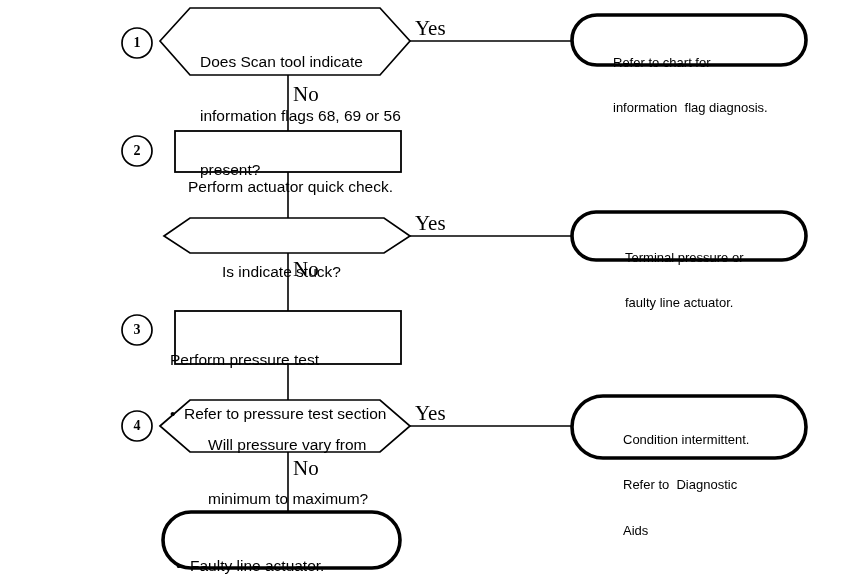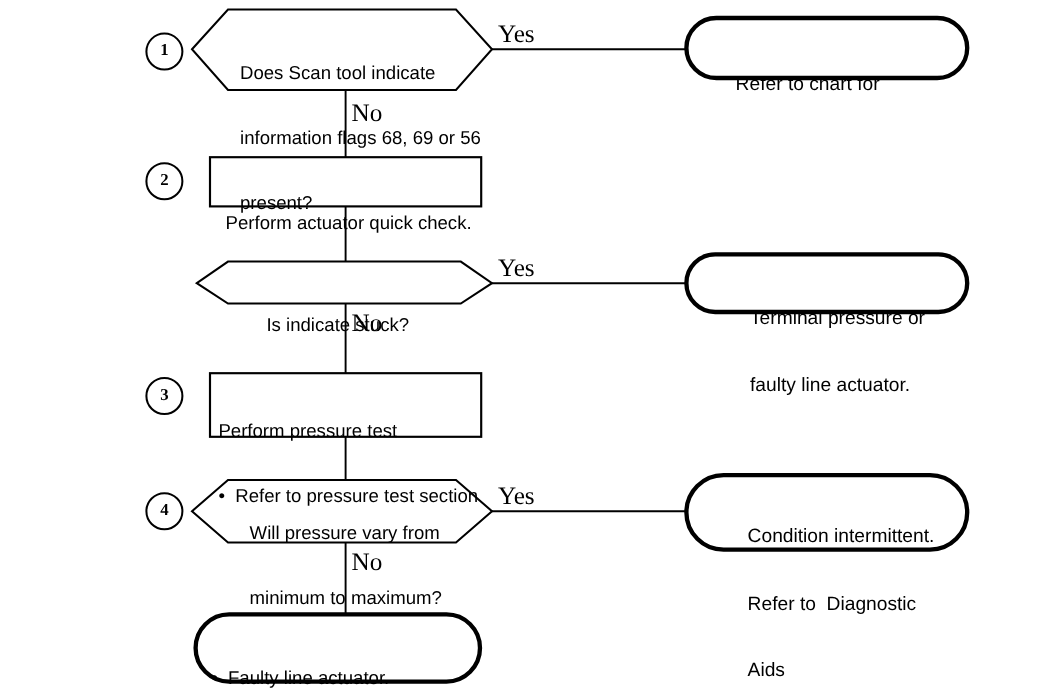--- a/index.html
+++ b/index.html
@@ -29,21 +29,21 @@
     height: 581px;
   }
   .node-text {
     position: absolute;
     font-family: Liberation Sans, sans-serif;
     color: #000000;
     line-height: 1.16;
     white-space: pre;
   }
   .txt-15 { font-size: 15.5px; }
-  .txt-14 { font-size: 16px; }
+  .txt-14 { font-size: 13px; }
   .step-num {
     position: absolute;
     font-family: "Liberation Serif", "DejaVu Serif", serif;
     font-weight: bold;
     font-size: 14px;
     text-align: center;
     width: 30px;
   }
   .edge-label {
     position: absolute;
@@ -127,27 +127,28 @@
 
   <div class="node-text txt-15" style="left:208px; top:400px;">
     <span class="bullet-line">Will pressure vary from</span>
     <span class="bullet-line">minimum to maximum?</span>
   </div>
 
   <div class="node-text txt-15" style="left:188px; top:142px;">
     <span class="bullet-line">Perform actuator quick check.</span>
   </div>
 
-  <div class="node-text txt-15" style="left:182px; top:315px;">
+  <div class="node-text txt-15" style="left:170px; top:315px;">
     <span class="bullet-line">Perform pressure test</span>
     <span class="bullet-line"><span class="bul">•</span><span>Refer to pressure test section</span></span>
   </div>
 
   <div class="node-text txt-14" style="left:613px; top:25px;">
     <span class="bullet-line">Refer to chart for</span>
+    <span class="bullet-line">information  flag diagnosis.</span>
   </div>
 
   <div class="node-text txt-14" style="left:625px; top:220px;">
     <span class="bullet-line">Terminal pressure or</span>
     <span class="bullet-line">faulty line actuator.</span>
   </div>
 
   <div class="node-text txt-14" style="left:623px; top:402px;">
     <span class="bullet-line">Condition intermittent.</span>
     <span class="bullet-line">Refer to  Diagnostic</span>

